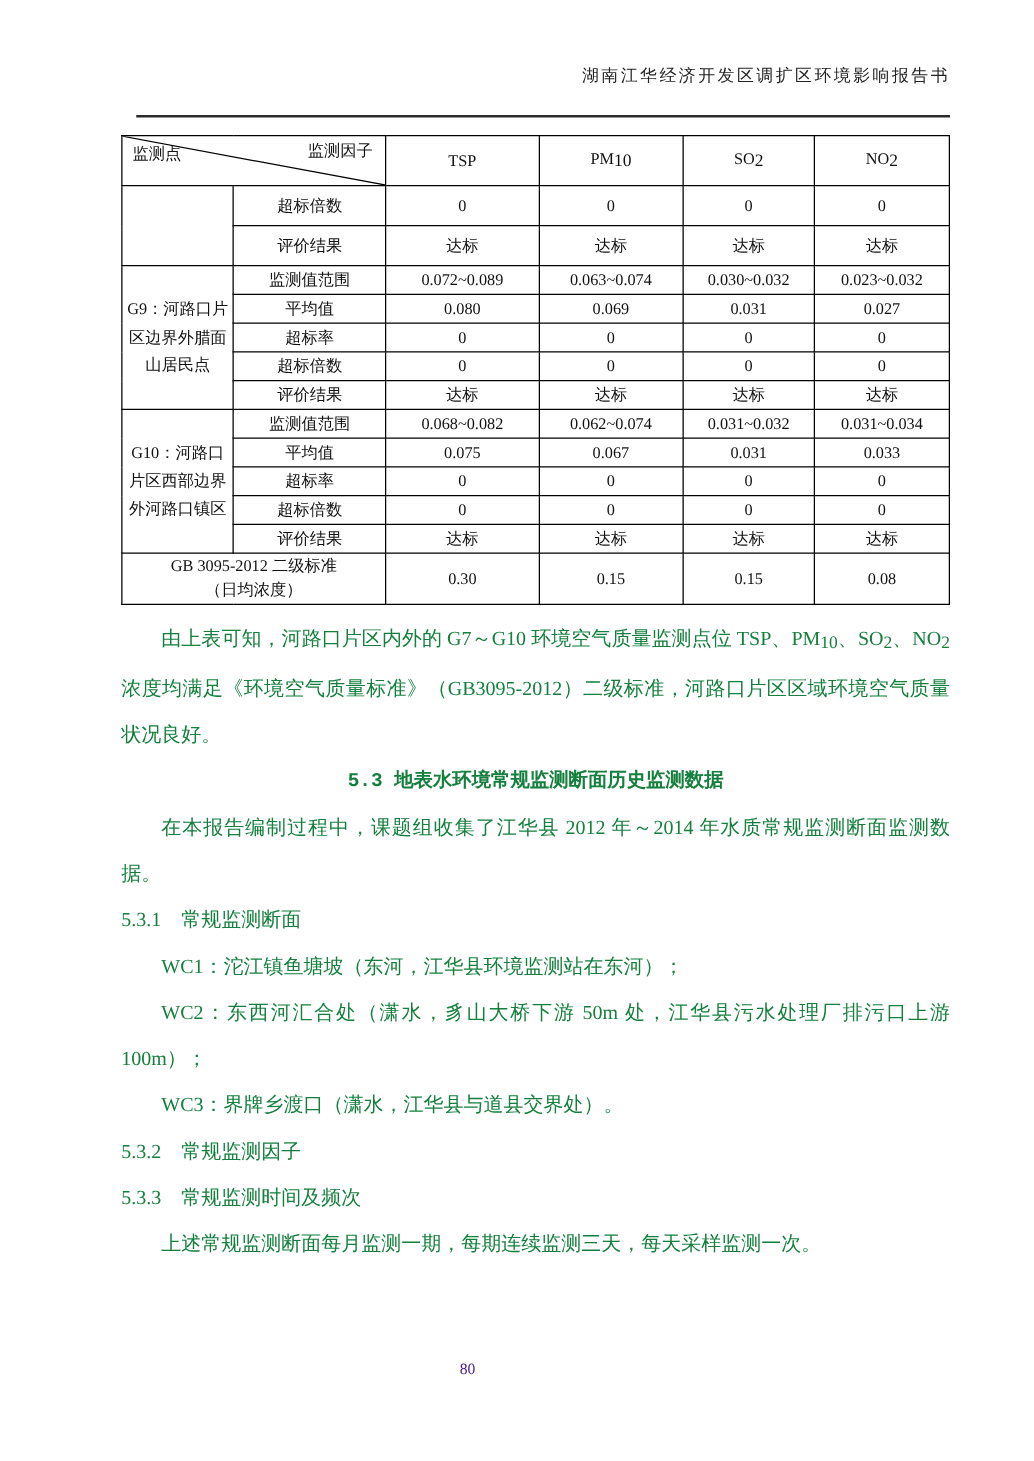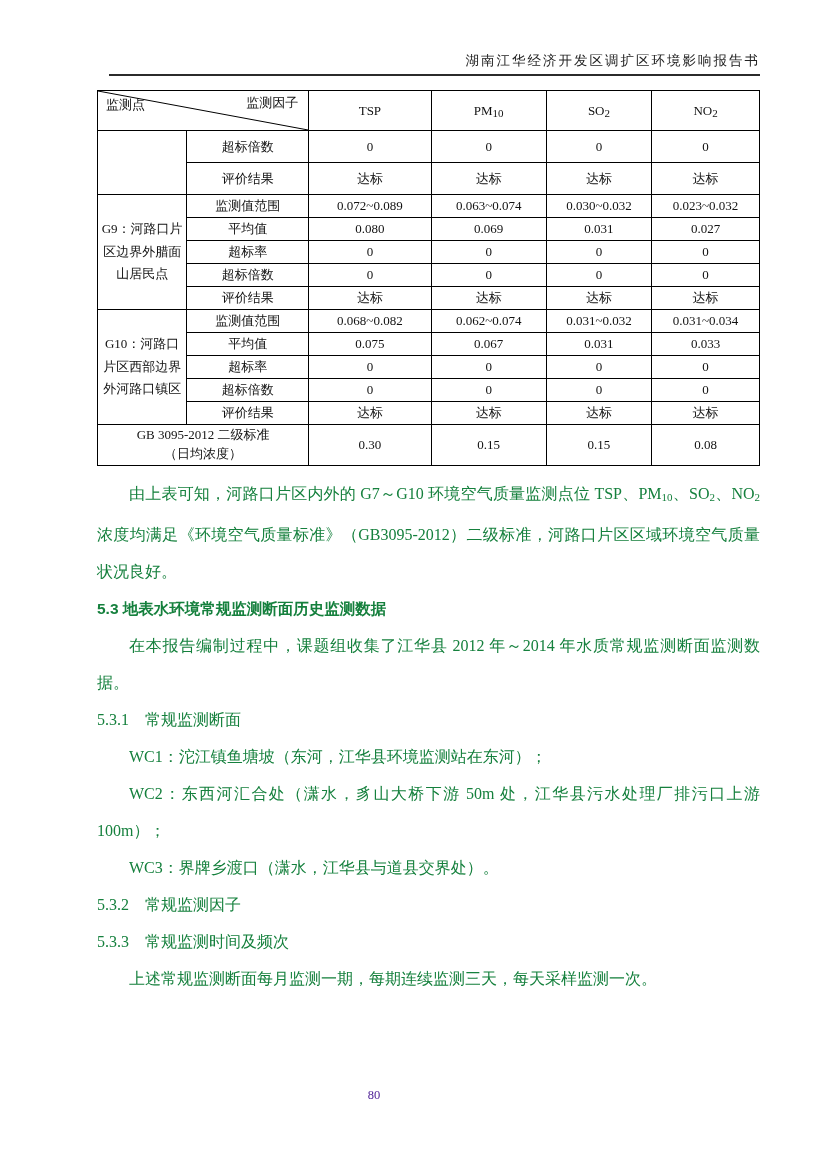--- a/index.html
+++ b/index.html
@@ -16,21 +16,21 @@
     width: 827px; height: 1169px;
     padding: 52px 67px 0 97px;
   }
   
   .page-header { margin-bottom: 0; }
   .header-title {
     text-align: right;
     font-size: 13.5px;
     letter-spacing: 2px;
     color: #222;
-    padding-bottom: 4px;
+    padding-bottom: 22px;
   }
   .header-rule {
     border: 0;
     border-top: 2px solid #2b2b2b;
     margin-left: 12px;
     height: 0;
   }
   
   table.monitor {
     width: 100%;
@@ -57,40 +57,40 @@
   }
   .corner svg.diag {
     position: absolute; inset: 0;
     width: 100%; height: 100%;
     display: block;
   }
   .corner .top-label { position: absolute; top: 3px; right: 10px; }
   .corner .bottom-label { position: absolute; bottom: 16px; left: 8px; }
   td.point-cell { line-height: 1.75; padding: 2px 6px; }
   td.std-label { line-height: 1.45; }
-  sub { font-size: 11px; vertical-align: -2px; }
+  sub { font-size: 14px; vertical-align: -2px; }
   sup { font-size: 9px; vertical-align: 4px; }
   
   .content {
     margin-top: 9px;
     font-size: 16px;
     text-align: justify;
     color: #15803d;
   }
   .content p, .content h2, .content h3 {
     line-height: 37px;
     font-size: 16px;
     font-weight: normal;
   }
   .indent { text-indent: 2em; }
   h2.sec-main {
-    font-family: Liberation Sans, sans-serif;
+    font-family: Liberation Mono, monospace;
     font-weight: 700;
     font-size: 15.5px !important;
-    text-align: left;
+    text-align: center;
   }
   h3.sec-sub { text-align: left; }
   
   .page-number {
     position: absolute;
     top: 1088px; left: 0;
     width: 748px;
     text-align: center;
     font-size: 12.5px;
     color: #4c1d95;

